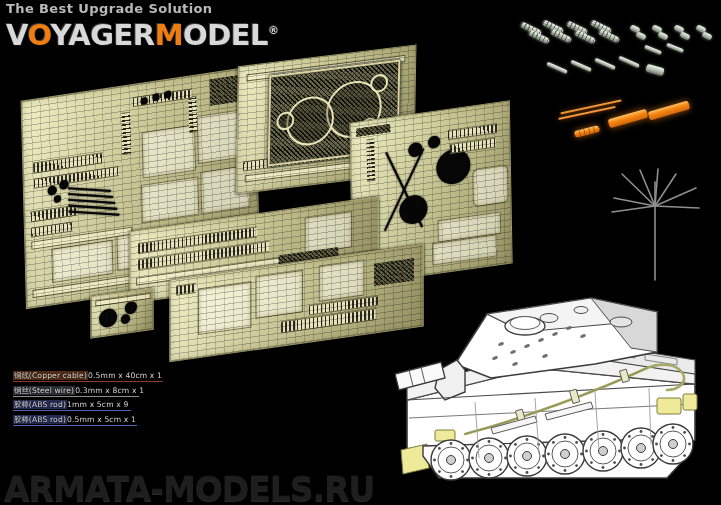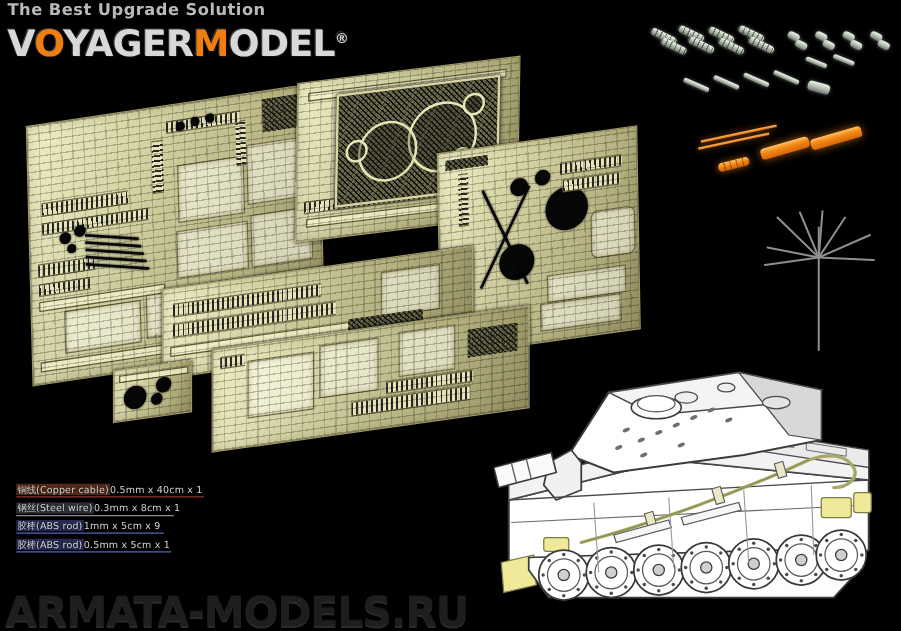--- a/index.html
+++ b/index.html
@@ -37,21 +37,21 @@
   #watermark{
     position:absolute;left:4px;bottom:-4px;z-index:46;
     font-family:"DejaVu Sans",sans-serif;
     font-size:33px;font-weight:bold;letter-spacing:-1px;
     color:#1e1e1e;
     text-shadow:0 1px 0 #2b2b2b,0 -1px 0 #0b0b0b;
     white-space:nowrap;
   }
 
   
-  #contents-list{position:absolute;left:13px;top:371px;width:250px;z-index:44;margin-top:16px;}
+  #contents-list{position:absolute;left:13px;top:371px;width:250px;z-index:44;}
   .content-line{
     position:relative;
     font-family:"DejaVu Sans",sans-serif;
     font-size:7.6px;line-height:9px;color:#d3d3d3;
     margin-bottom:5.6px;white-space:nowrap;letter-spacing:.15px;
     text-shadow:0 0 2px rgba(0,0,0,.9);
   }
   .content-line .cn{color:#cfcfcf;letter-spacing:-0.2px;}
   .content-line .hl{
     display:inline-block;padding:0 1px;

